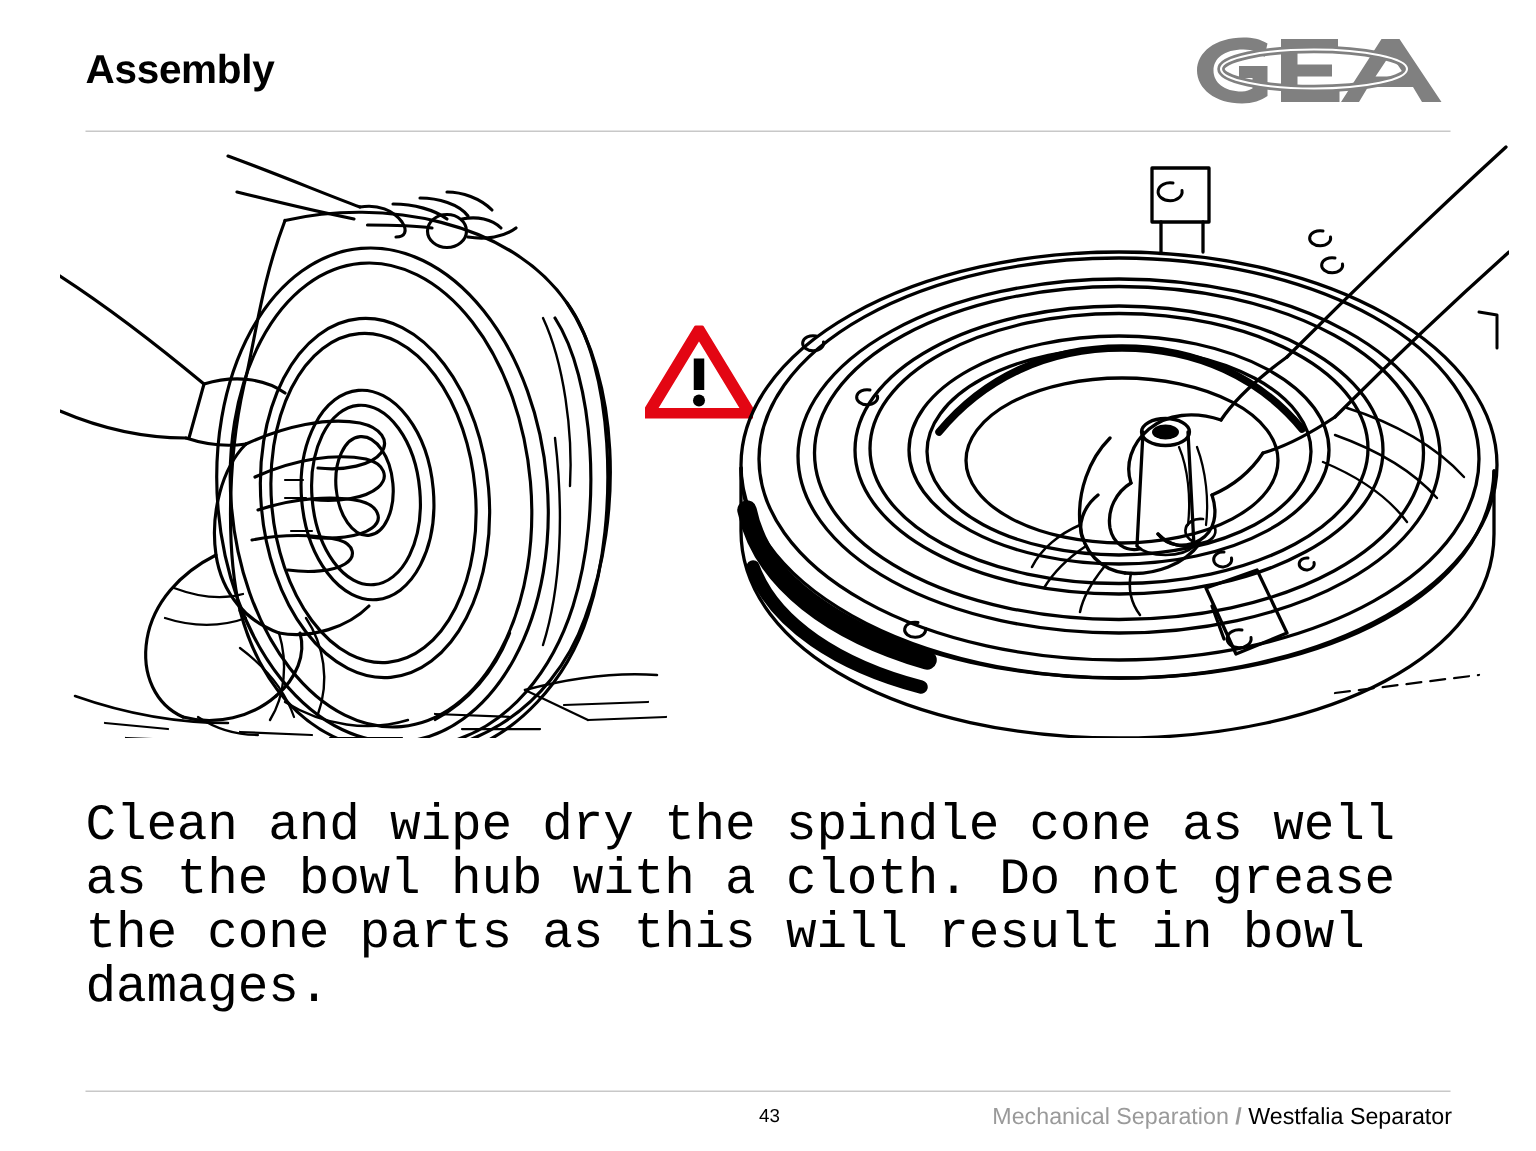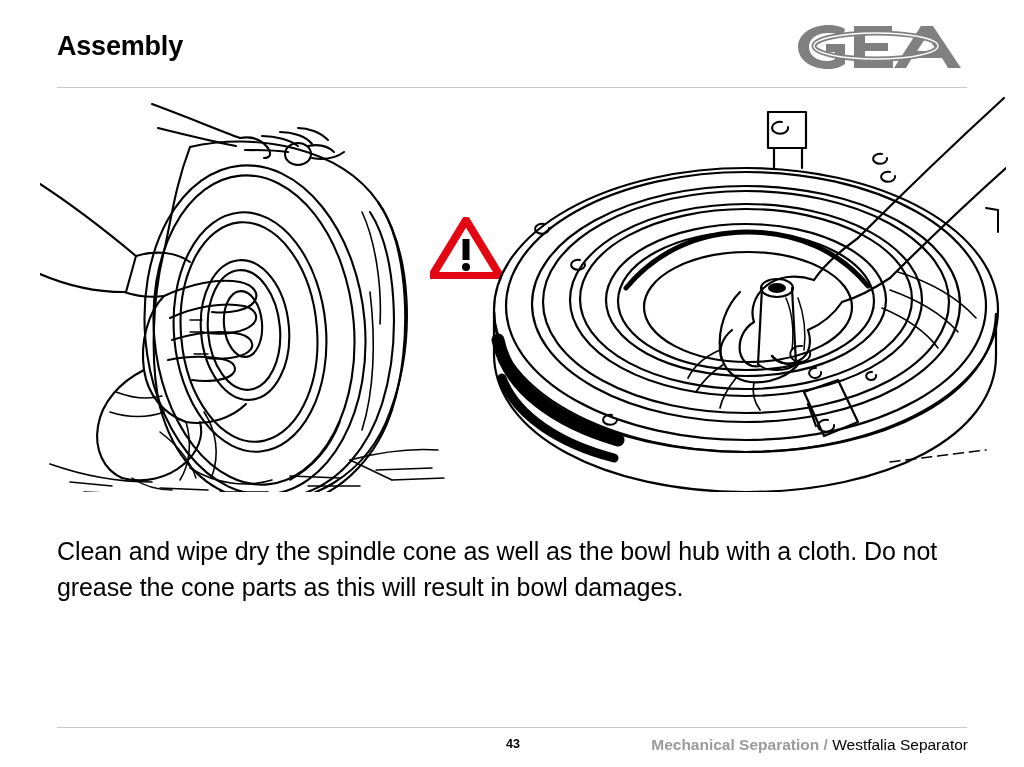--- a/index.html
+++ b/index.html
@@ -73,24 +73,25 @@
     width: 72px;
     height: 62px;
   }
 
   
   .body-text {
     position: absolute;
     left: 57px;
     top: 533px;
     width: 918px;
-    font-size: 25px;
+    font-size: 34px;
     line-height: 36px;
     color: #000000;
     letter-spacing: -0.1px;
+    font-family: Liberation Mono, monospace;
   }
 
   
   .footer-rule {
     position: absolute;
     left: 57px;
     top: 727px;
     width: 910px;
     height: 1px;
     background: #c8c8c8;
@@ -100,32 +101,32 @@
     left: 0;
     top: 735px;
     width: 1024px;
     height: 26px;
   }
   .page-number {
     position: absolute;
     left: 506px;
     top: 2px;
     font-size: 12.5px;
-    font-weight: bold;
+    font-weight: normal;
     color: #000000;
   }
   .footer-brand {
     position: absolute;
     right: 56px;
     top: 0px;
     font-size: 15.5px;
     line-height: 20px;
     white-space: nowrap;
   }
-  .footer-brand .dept { color: #9a9a9a; font-weight: bold; }
+  .footer-brand .dept { color: #9a9a9a; font-weight: normal; }
   .footer-brand .sep  { color: #9a9a9a; font-weight: bold; }
   .footer-brand .unit { color: #000000; font-weight: normal; }
 
   svg { display: block; }
 </style>
 </head>
 <body>
 
 <div class="slide">
 

